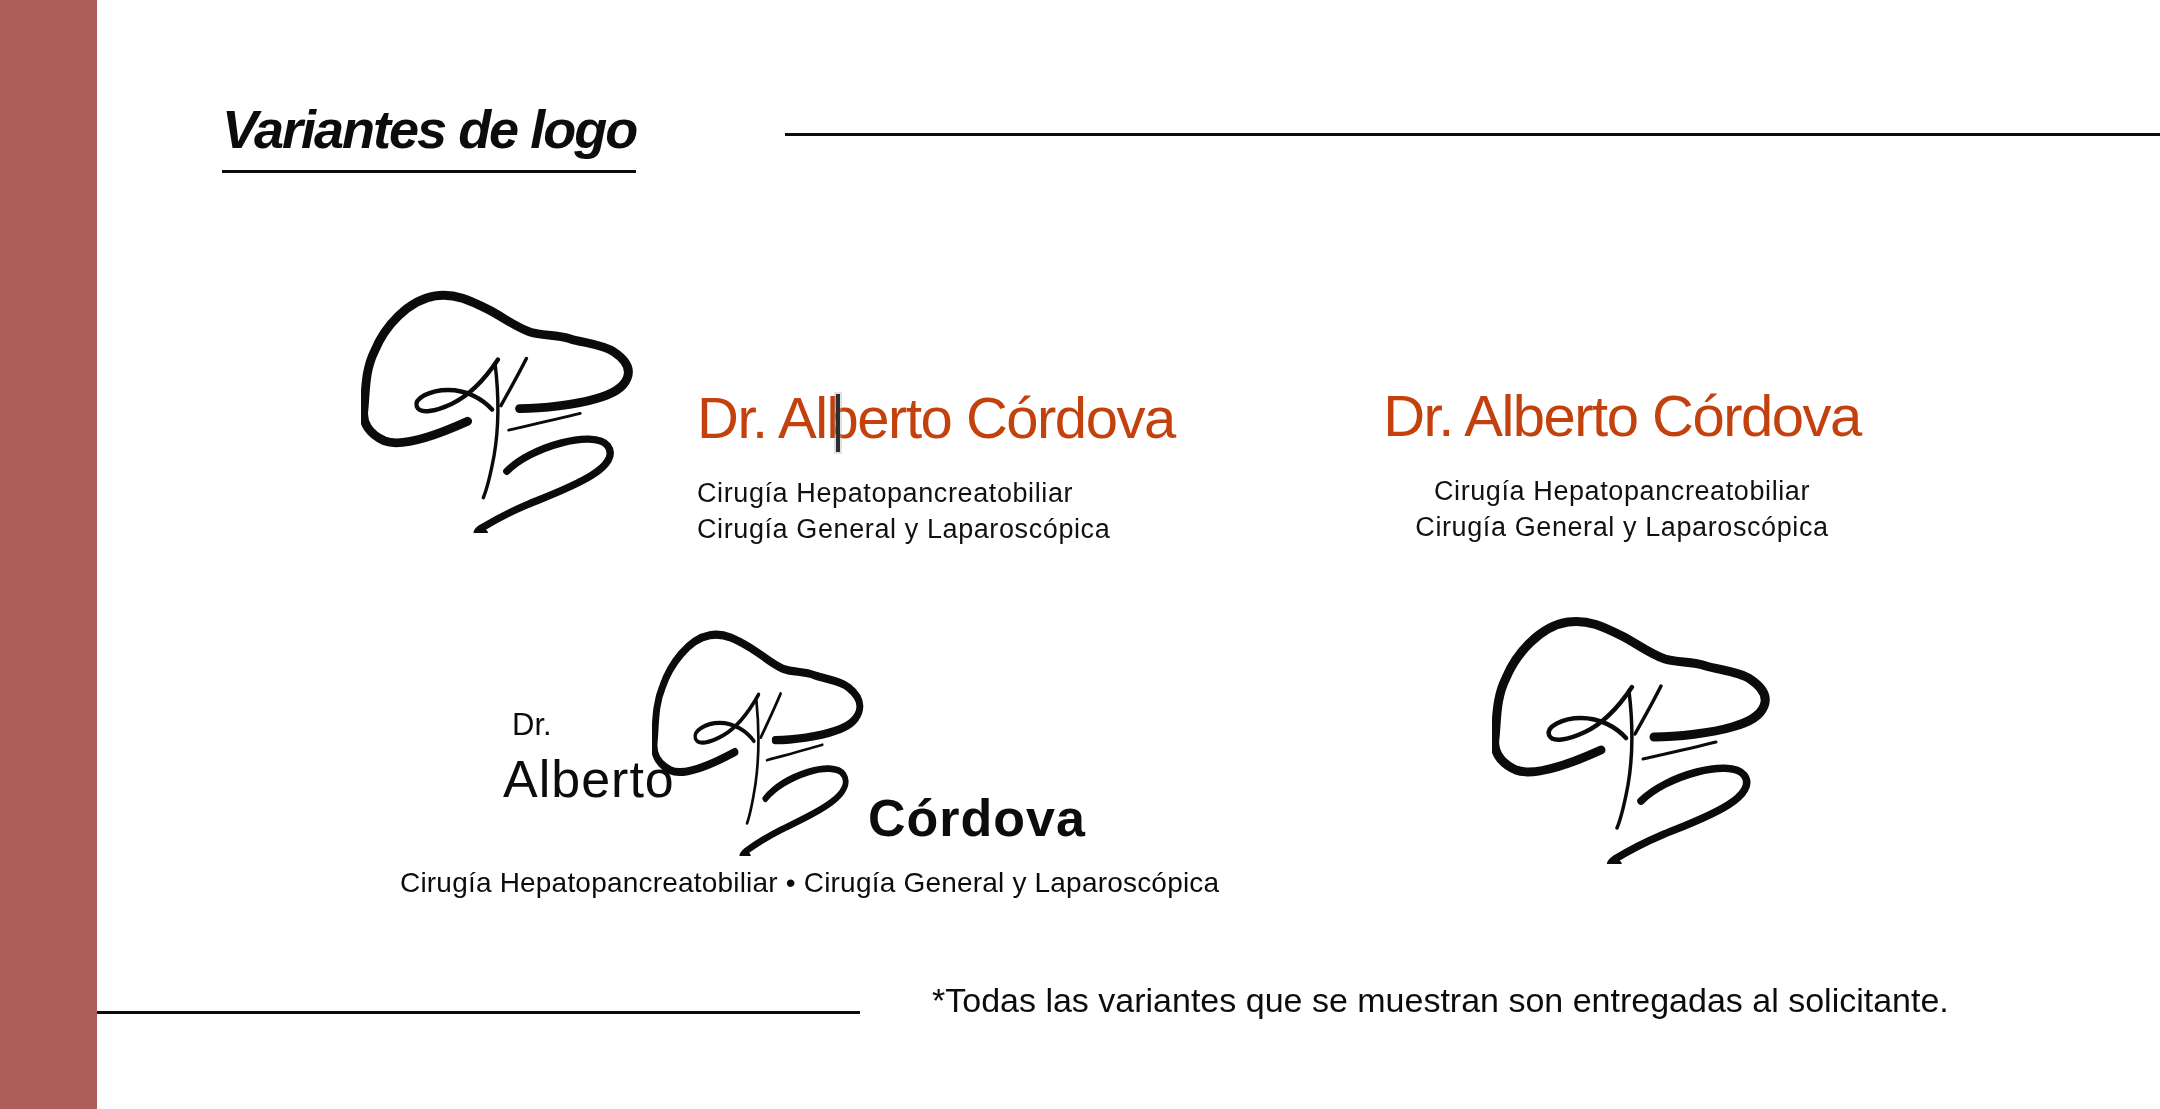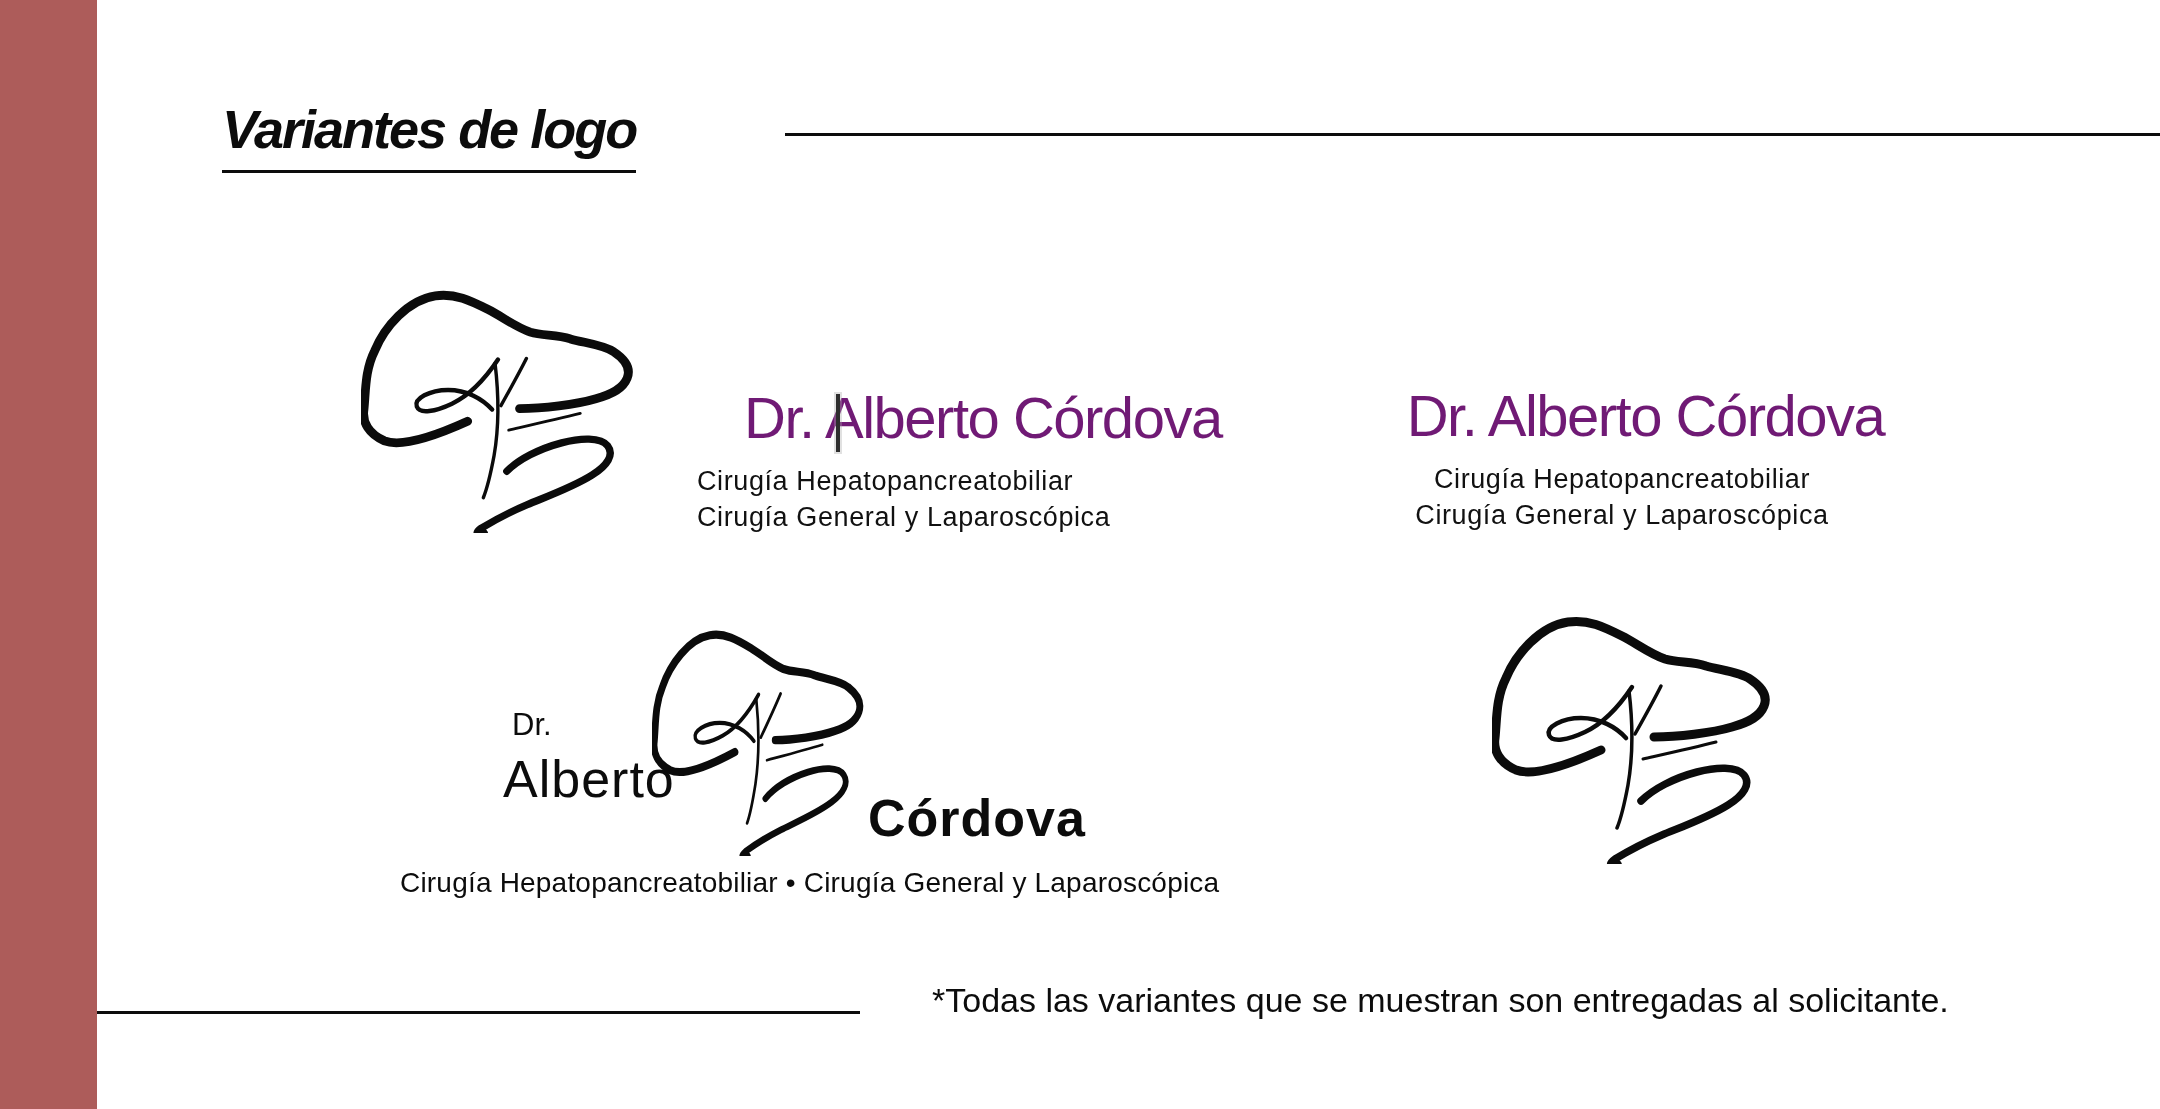--- a/index.html
+++ b/index.html
@@ -37,24 +37,24 @@
     font-size:34px;line-height:1.05;letter-spacing:0;
     white-space:nowrap;color:#0c0c0c;
   }
   
   .v1-logo{position:absolute;left:361px;top:288px;width:274px;height:245px;}
   .v1-text{position:absolute;left:697px;top:389px;text-align:left;}
   
   .v2-text{position:absolute;left:1322px;top:387px;width:600px;text-align:center;}
   .brand-name{
     font-size:58px;line-height:1;letter-spacing:-1.5px;
-    white-space:nowrap;color:#701a75;position:relative;margin-left:47px;
+    white-space:nowrap;color:#c2410c;position:relative;
   }
   .specialties{
-    margin-top:16px;font-size:27px;line-height:36px;letter-spacing:0.6px;
+    margin-top:28px;font-size:27px;line-height:36px;letter-spacing:0.6px;
     color:#111;white-space:nowrap;
   }
   .text-cursor{
     position:absolute;left:836px;top:394px;width:4px;height:58px;
     background:#2e2e2e;box-shadow:0 0 0 2px rgba(170,170,170,0.35);
   }
   
   .v3-prefix{position:absolute;left:512px;top:709px;font-size:31px;line-height:1;white-space:nowrap;}
   .v3-first{position:absolute;left:503px;top:753px;font-size:52px;line-height:1;letter-spacing:1px;white-space:nowrap;}
   .v3-last{position:absolute;left:868px;top:792px;font-size:52px;line-height:1;letter-spacing:1px;white-space:nowrap;font-weight:bold;}

